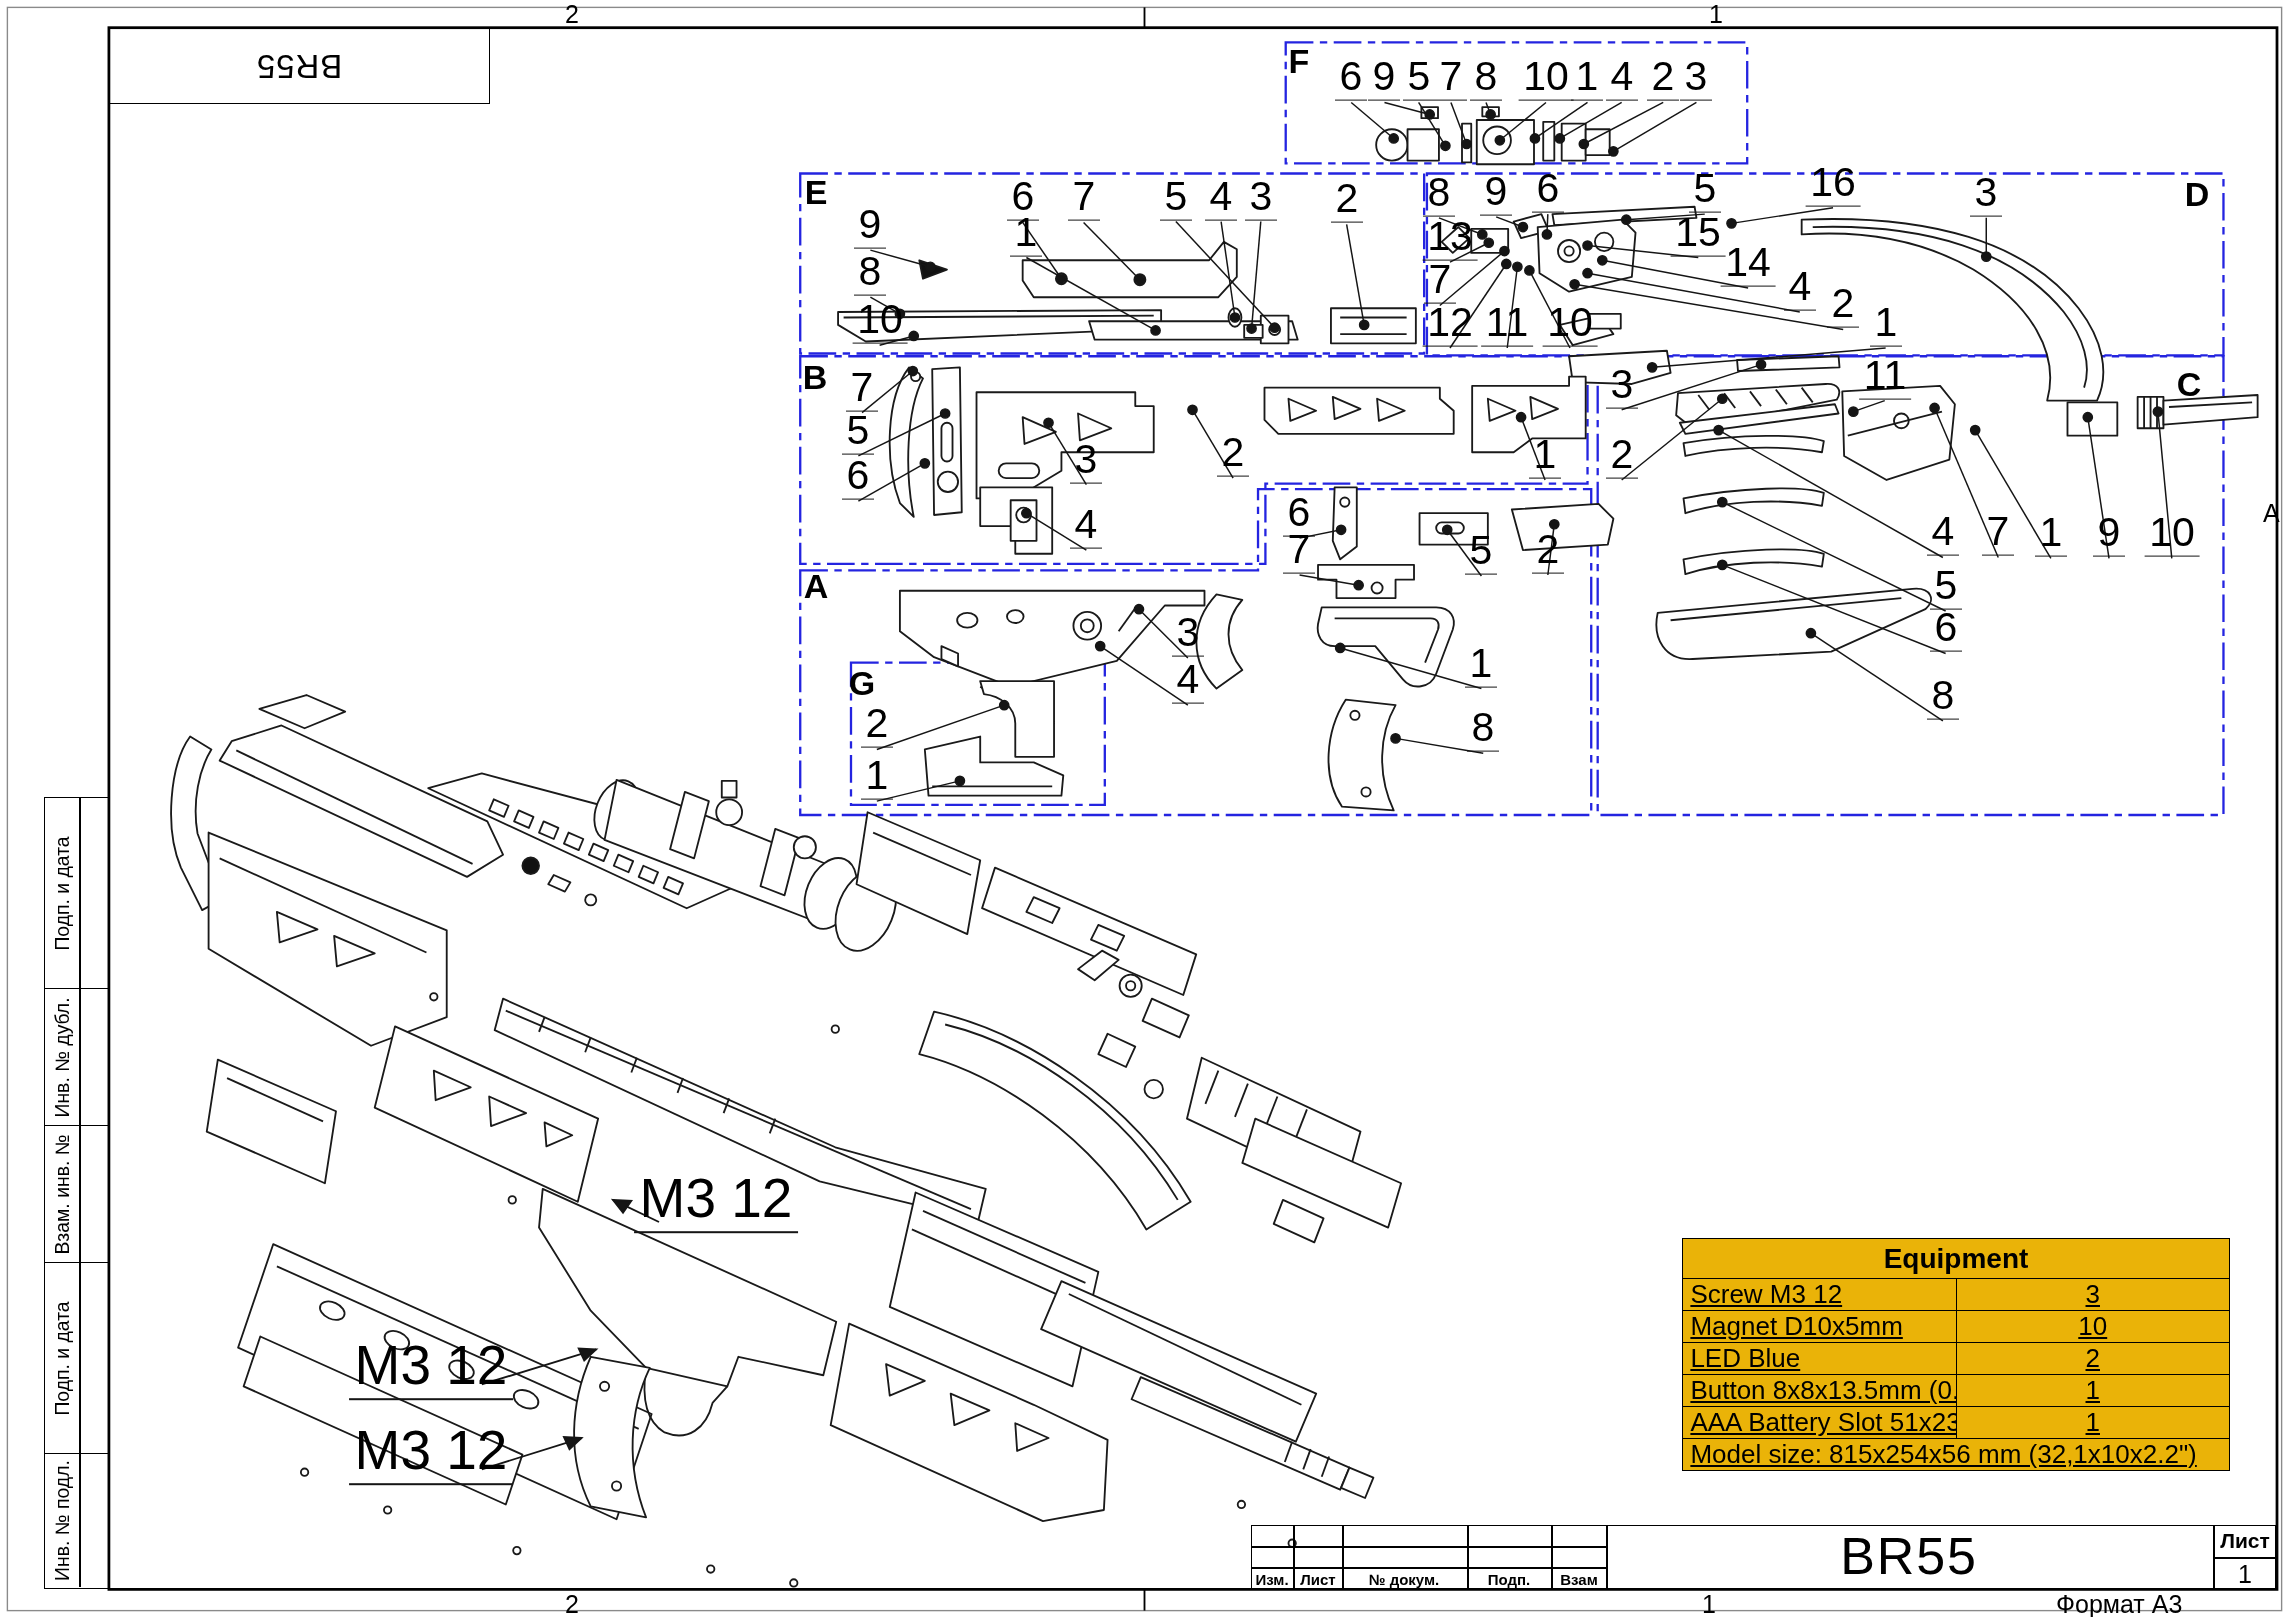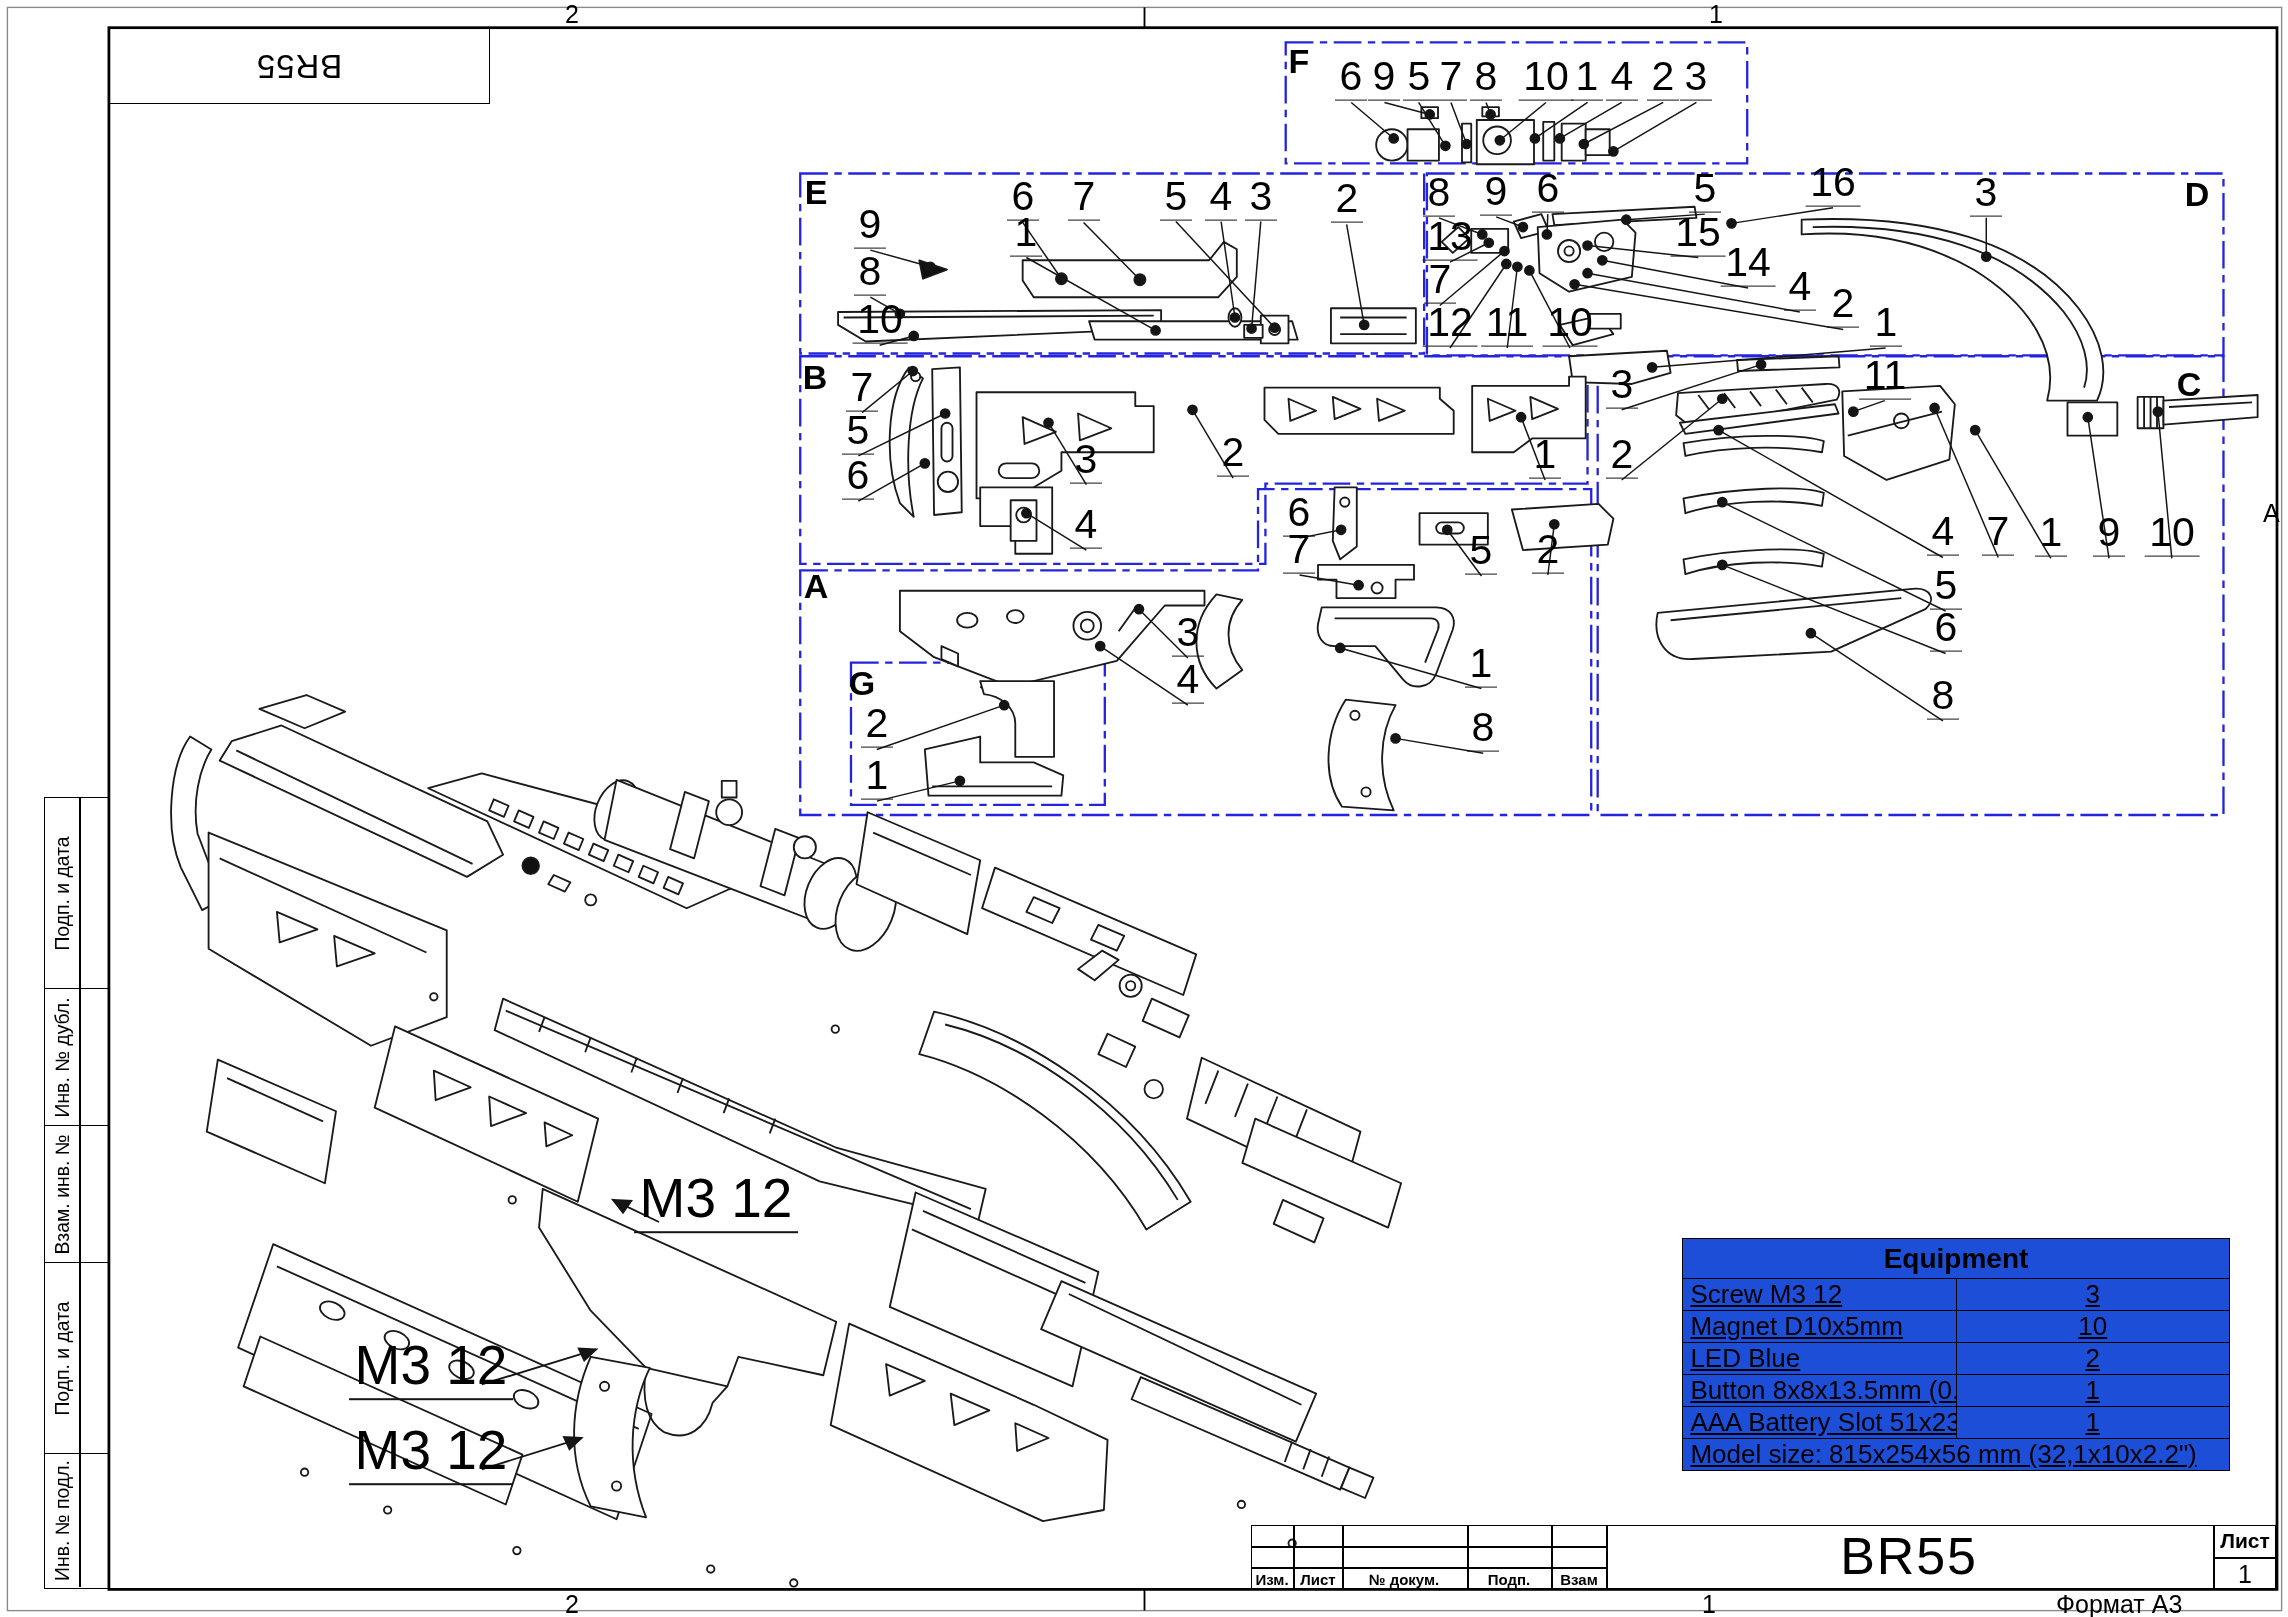--- a/index.html
+++ b/index.html
@@ -27,21 +27,21 @@
   
   #titleblock{left:1251px;top:1525px;width:1025px;height:65px;border:1.8px solid #000;box-sizing:border-box;}
   .tb-v{position:absolute;top:0;width:1.8px;height:100%;background:#000;}
   .tb-h{position:absolute;height:1.8px;background:#000;}
   .tb-t{position:absolute;transform:translate(-50%,-50%);font-size:15px;font-weight:700;white-space:nowrap;}
   .tb-title{position:absolute;transform:translate(-50%,-50%);font-size:52px;letter-spacing:1.8px;}
   .tb-sheet{position:absolute;transform:translate(-50%,-50%);font-size:21px;font-weight:700;}
   .tb-sheetnum{position:absolute;transform:translate(-50%,-50%);font-size:25px;}
   
   #equip{left:1682px;top:1238px;width:548px;border-collapse:collapse;table-layout:fixed;
-         font-size:26px;background:#1d4ed8;}
+         font-size:26px;background:#eab308;}
   #equip th,#equip td{border:1.8px solid #000;padding:0 7.4px;white-space:nowrap;overflow:hidden;}
   #equip th{height:39px;font-size:28px;font-weight:700;text-align:center;}
   #equip td{height:30px;text-align:left;text-decoration:underline;}
   #equip td.qty{text-align:center;width:68px;padding:0;}
 </style>
 </head>
 <body>
 
 <div class="sheet">
 

